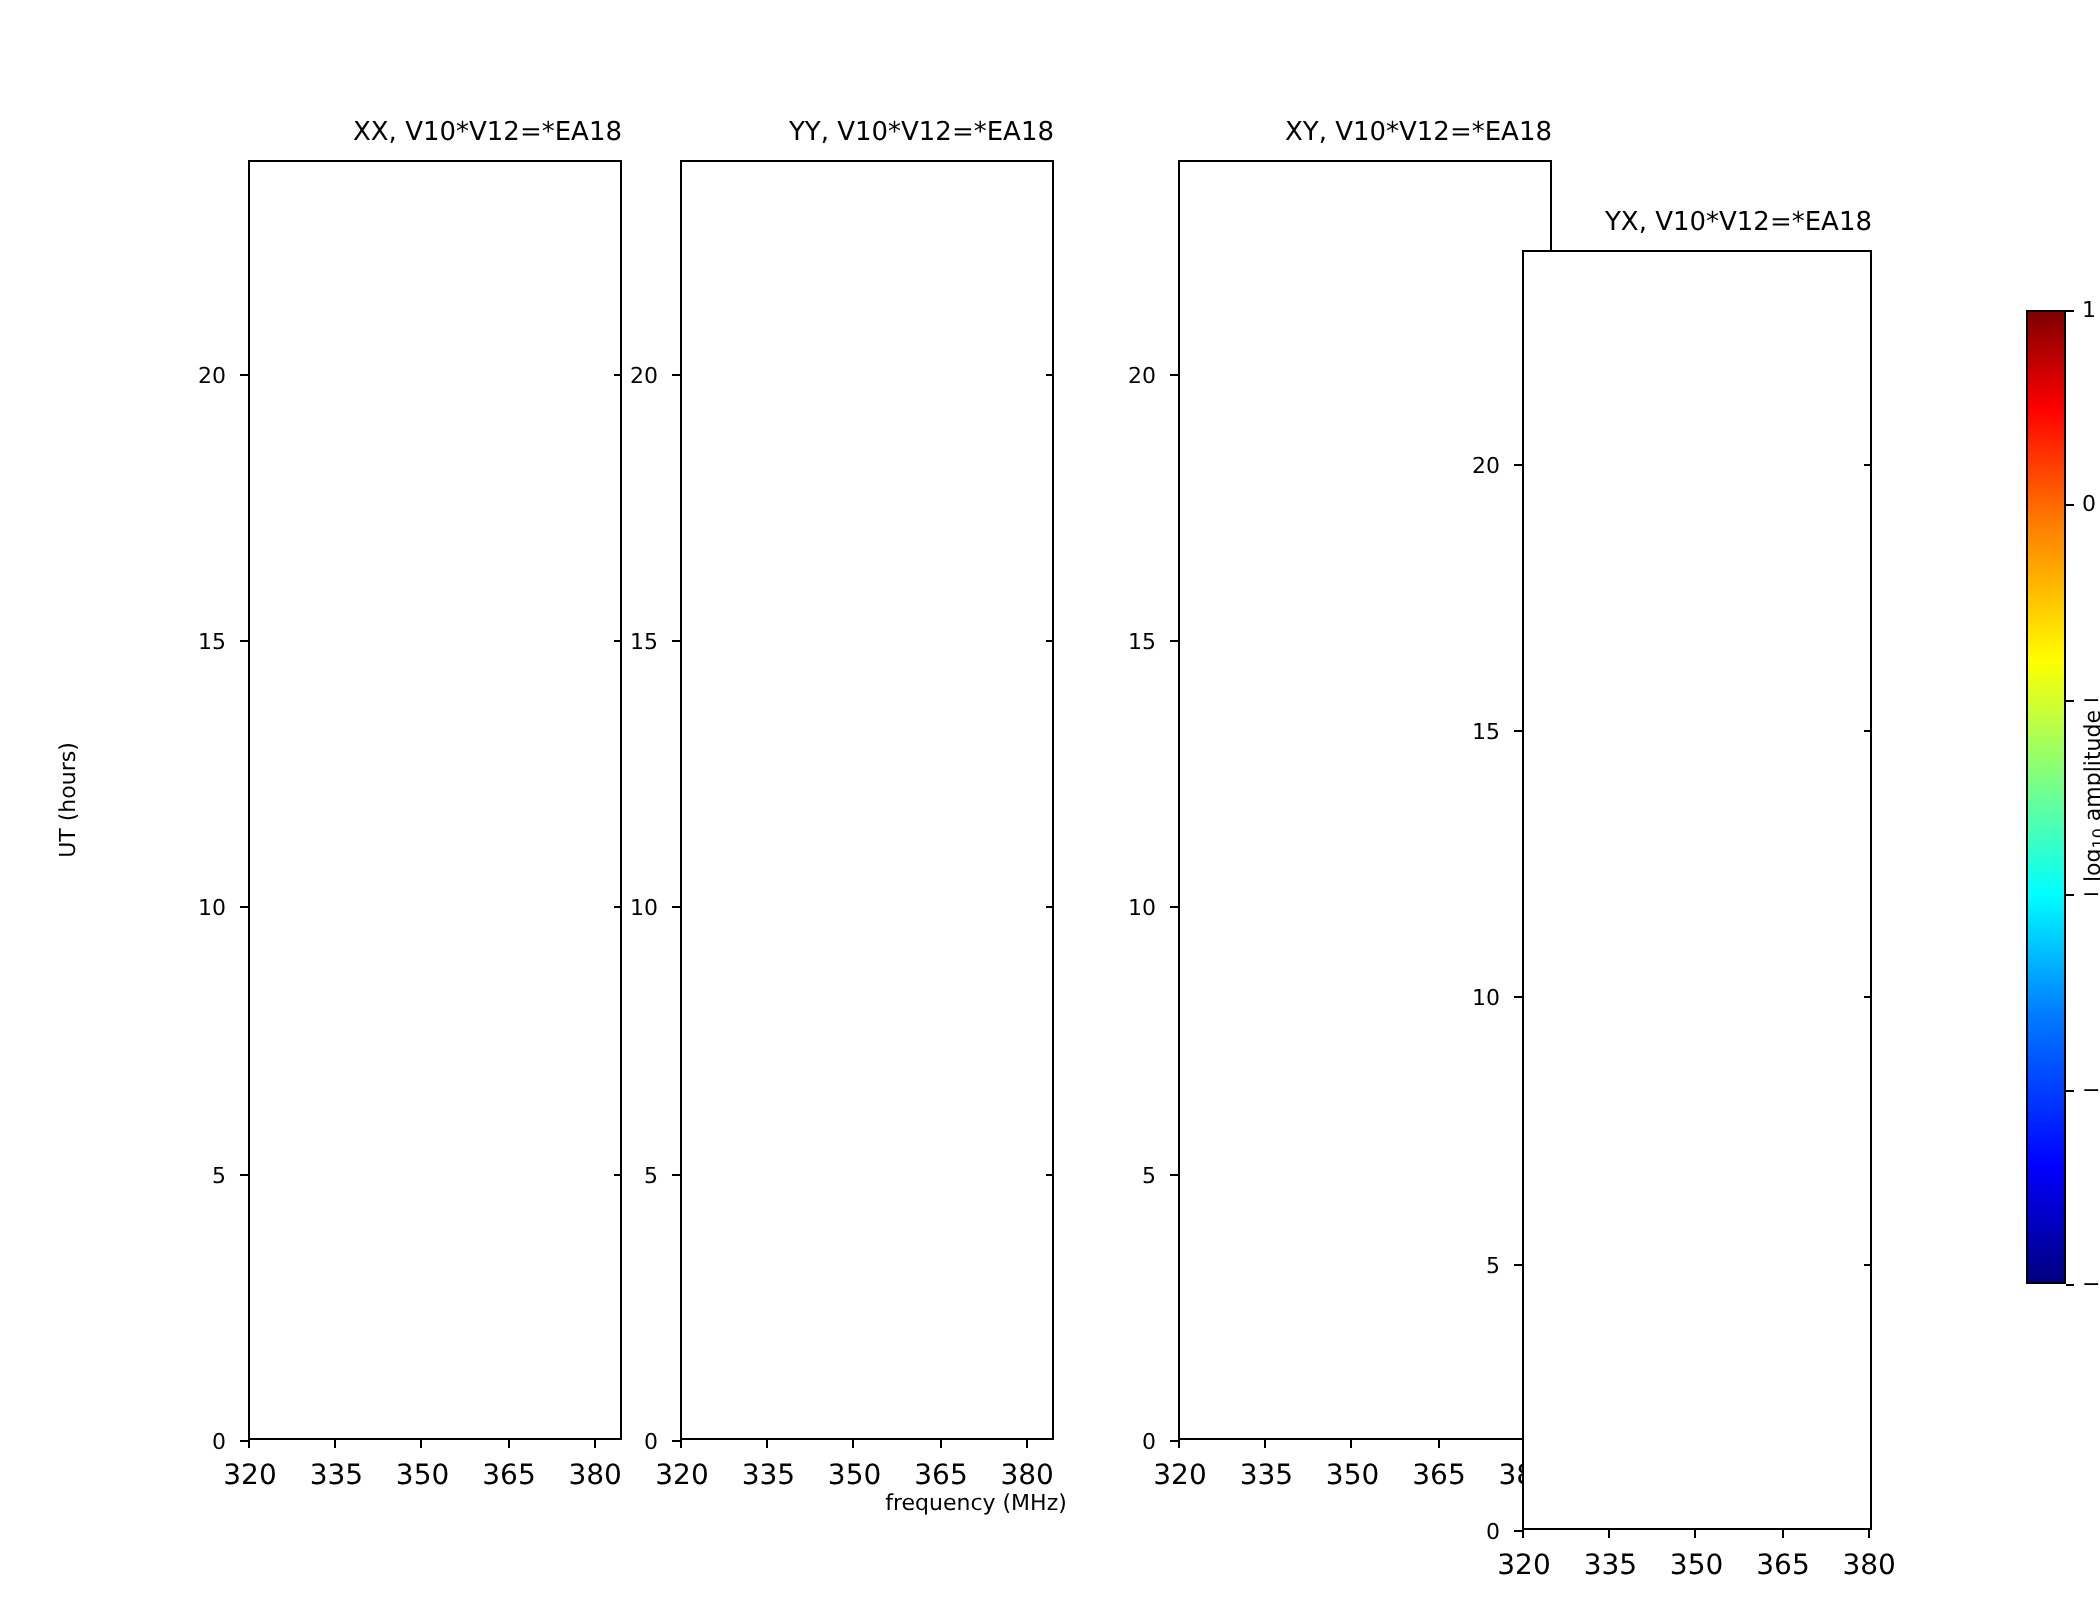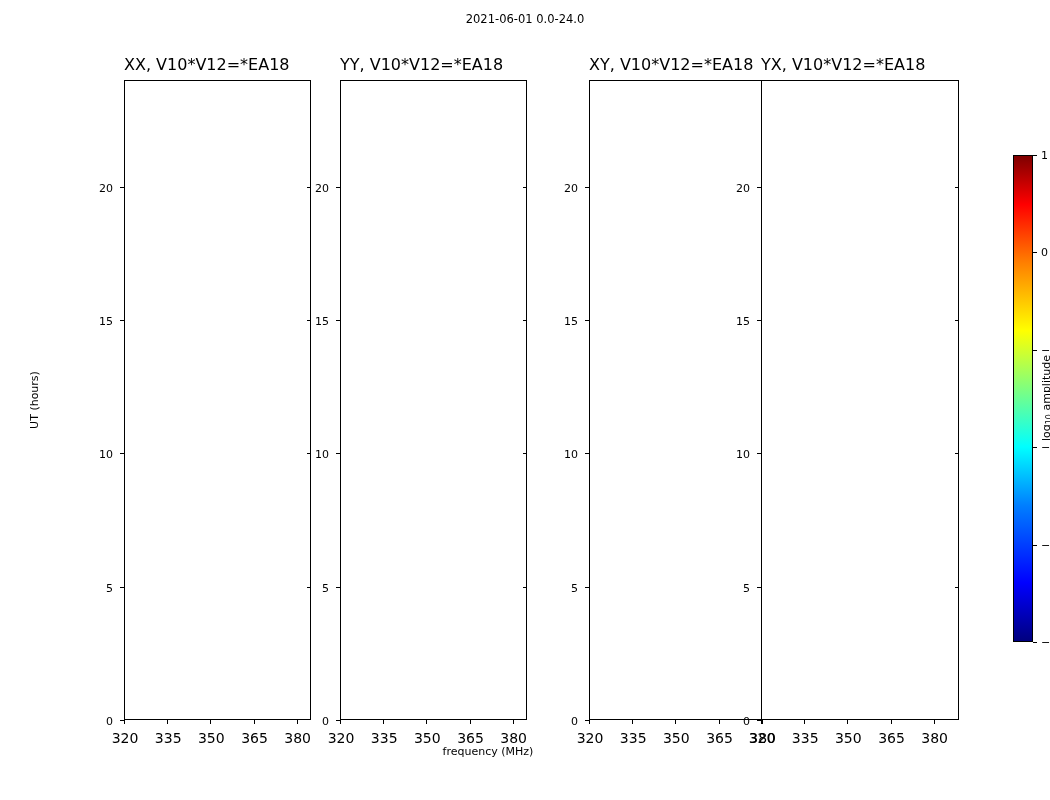--- a/index.html
+++ b/index.html
@@ -47,22 +47,22 @@
     bottom: 0;
     border: 1.1px solid #000;
     background: #ffffff;
     box-sizing: border-box;
   }
   .panel .title {
     position: absolute;
     bottom: 100%;
     left: 0;
     width: 100%;
-    text-align: left;
-    font-size: 16px;
+    text-align: right;
+    font-size: 13px;
     margin-bottom: 6px;
     white-space: nowrap;
   }
 
   
   .ytick {
     position: absolute;
     left: -4px;
     width: 4px;
     height: 0;
@@ -167,21 +167,20 @@
     font-size: 11px;
     white-space: nowrap;
   }
   .sub { font-size: 8px; vertical-align: -0.25em; }
 </style>
 </head>
 <body>
 
 <div id="figure">
 
-  <div class="suptitle">2021-06-01 0.0-24.0</div>
 
   <div class="panel" style="left:124px; width:187px;">
     <div class="title">XX, V10*V12=*EA18</div>
     <div class="axes-frame"></div>
     <div class="ytick" style="top:640px">
         <span class="ytick-label">0</span>
       </div>
     <div class="ytick" style="top:506.7px">
         <span class="ytick-label">5</span>
       </div>
@@ -286,21 +285,21 @@
         <span class="xtick-label">350</span>
       </div>
     <div class="xtick" style="left:129.5px">
         <span class="xtick-label">365</span>
       </div>
     <div class="xtick" style="left:172.6px">
         <span class="xtick-label">380</span>
       </div>
   </div>
 
-  <div class="panel" style="left:761px; width:198px;">
+  <div class="panel" style="left:761px; width:175px;margin-top:45px;">
     <div class="title">YX, V10*V12=*EA18</div>
     <div class="axes-frame"></div>
     <div class="ytick" style="top:640px">
         <span class="ytick-label">0</span>
       </div>
     <div class="ytick" style="top:506.7px">
         <span class="ytick-label">5</span>
       </div>
     <div class="ytick" style="top:373.3px">
         <span class="ytick-label">10</span>

